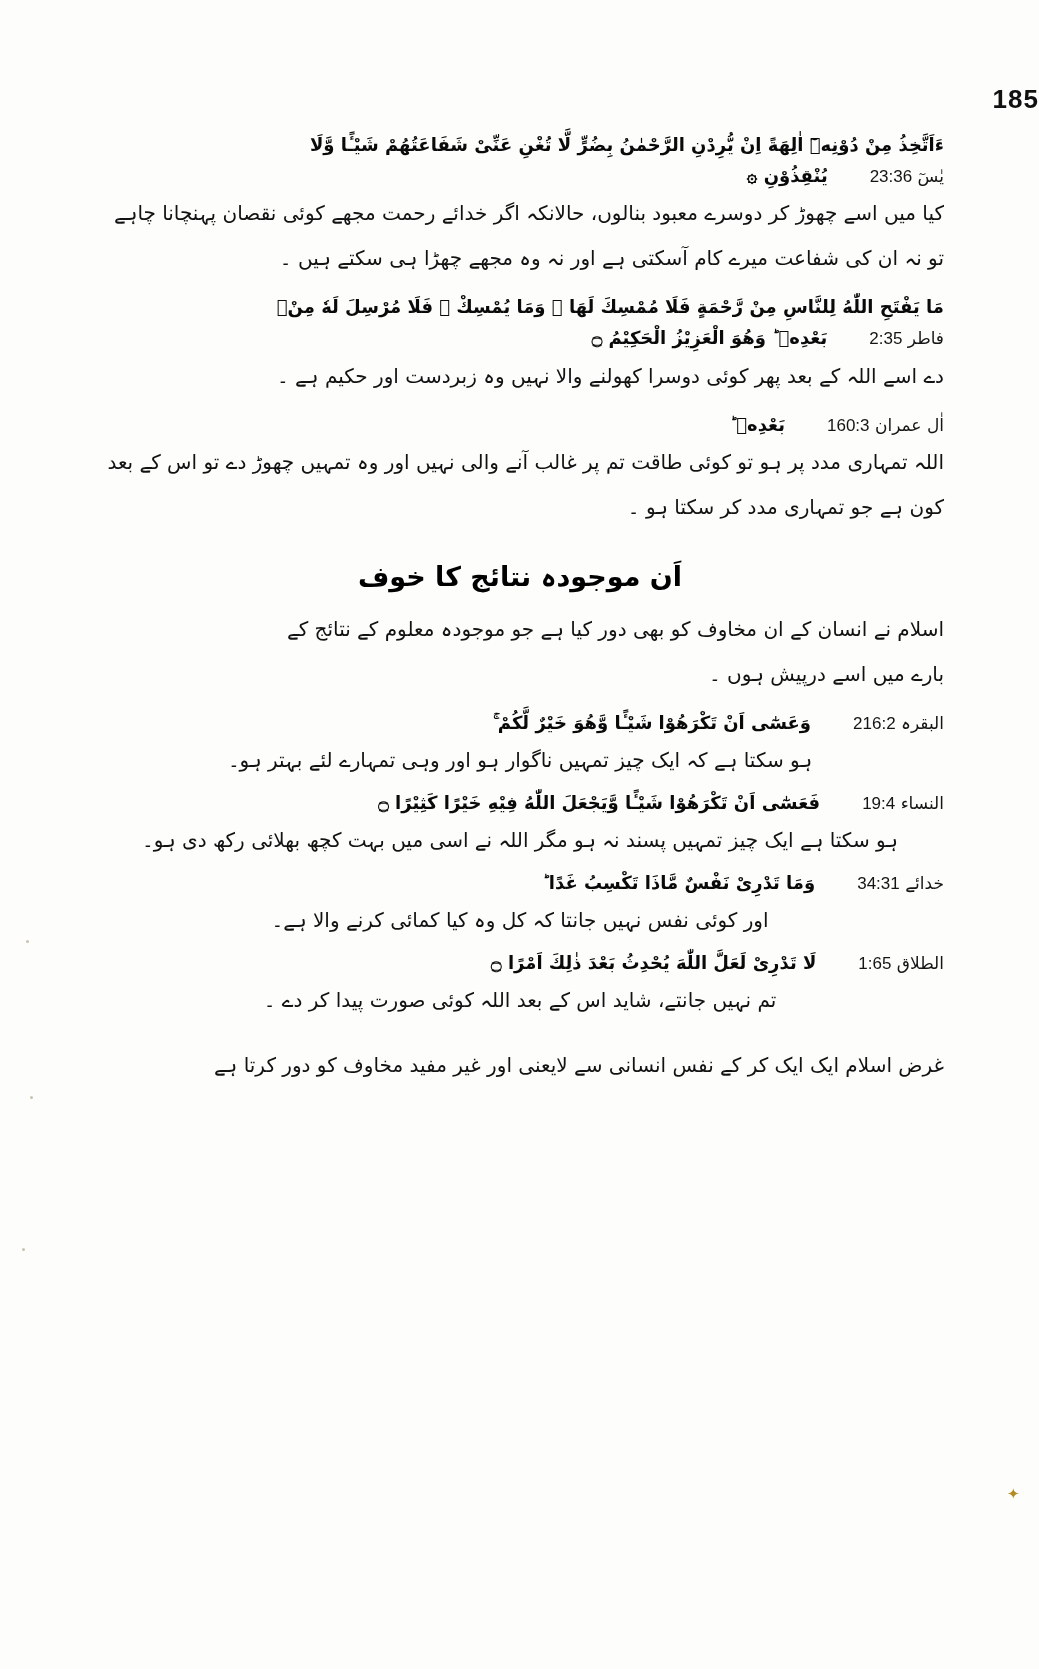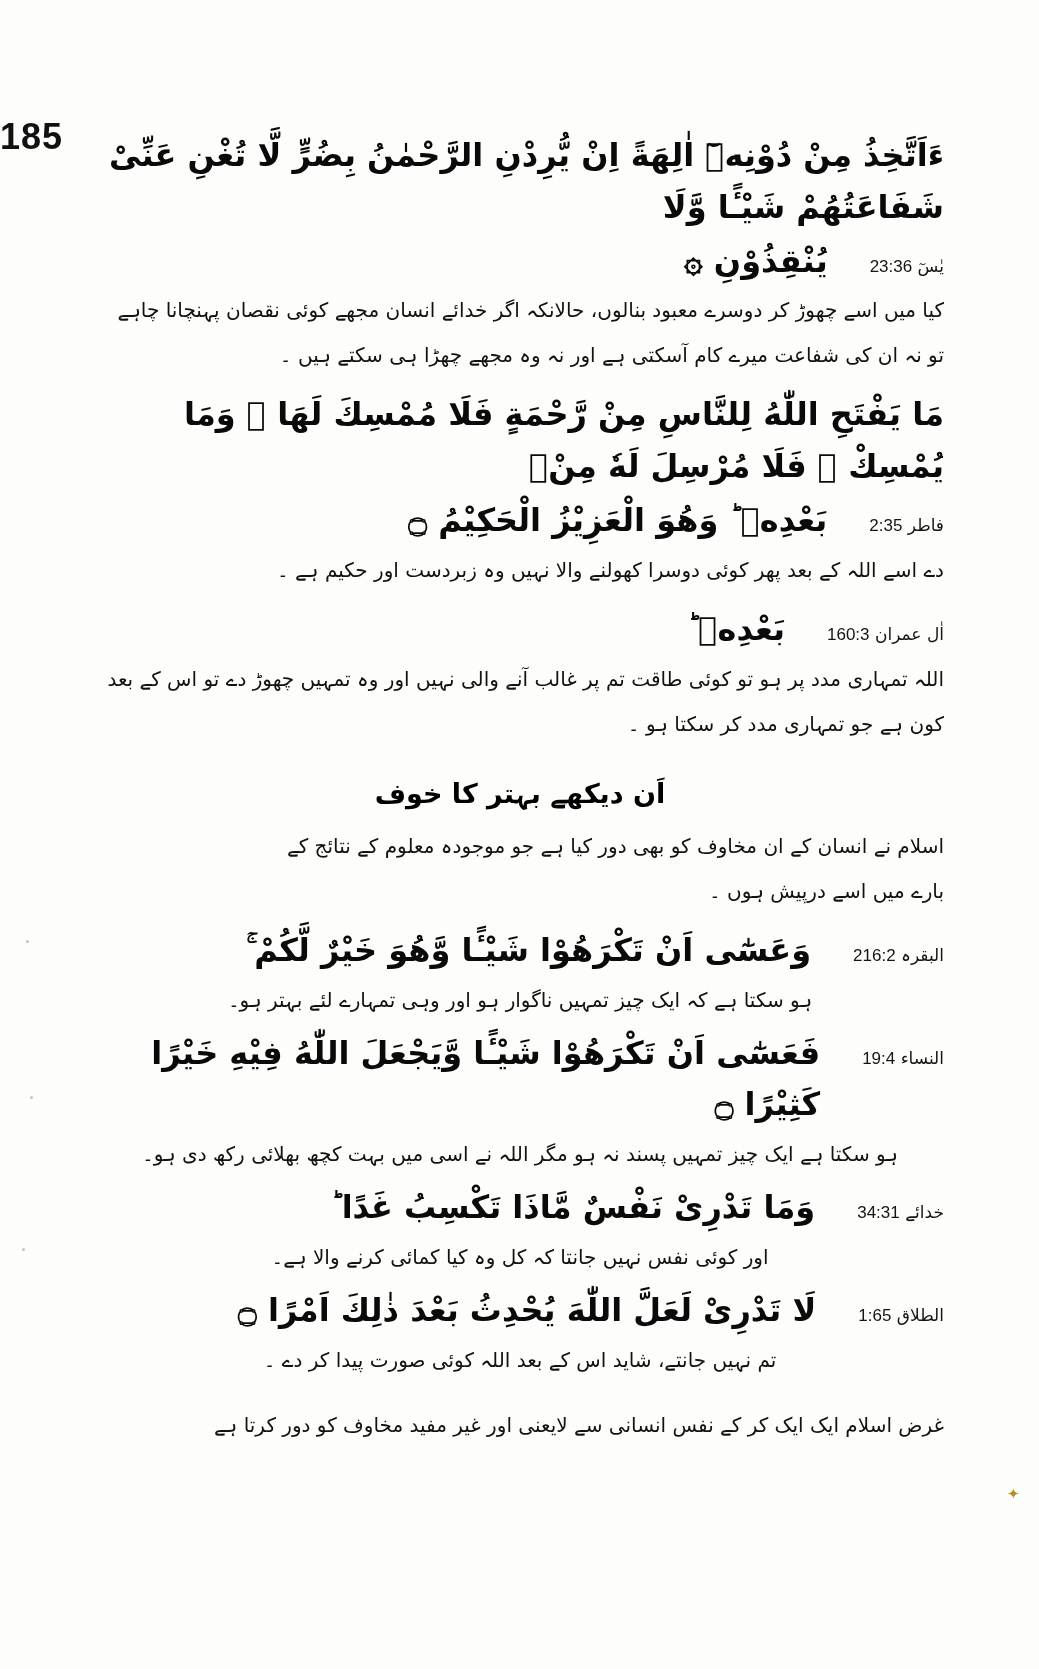--- a/index.html
+++ b/index.html
@@ -16,40 +16,39 @@
     height: 1669px;
     background: #fdfdfb;
     overflow: hidden;
     box-sizing: border-box;
   }
   .page-number {
     position: absolute;
     top: 84px;
     left: 0;
     width: 100%;
-    text-align: left;
-    font-size: 36px;
+    text-align: right;
+    font-size: 26px;
     font-weight: bold;
     color: #111;
     letter-spacing: 1px;
     font-family: "Liberation Sans", sans-serif;
-    margin-top: 32px;
   }
   .content {
     position: absolute;
     top: 130px;
     left: 96px;
     width: 848px;
   }
   
   .arabic {
     direction: rtl;
     text-align: right;
     font-family: "DejaVu Sans", serif;
-    font-size: 32px;
+    font-size: 18px;
     line-height: 1.62;
     letter-spacing: 0.5px;
     color: #0a0a0a;
     margin: 0 0 2px 0;
     font-weight: 600;
   }
   
   .urdu {
     direction: rtl;
     text-align: right;
@@ -136,21 +135,21 @@
 
     <div class="section">
       <div class="arabic">ءَاَتَّخِذُ مِنْ دُوْنِهٖٓ اٰلِهَةً اِنْ يُّرِدْنِ الرَّحْمٰنُ بِضُرٍّ لَّا تُغْنِ عَنِّىْ شَفَاعَتُهُمْ شَيْـًٔا وَّلَا</div>
       <div class="verse-row">
         <span class="arabic">يُنْقِذُوْنِ ۞</span>
         <span class="ref">
           <span>يٰسٓ</span>
           <span class="num">23:36</span>
         </span>
       </div>
-      <div class="urdu justify">کیا میں اسے چھوڑ کر دوسرے معبود بنالوں، حالانکہ اگر خدائے انسان مجھے کوئی نقصان پہنچانا چاہے</div>
+      <div class="urdu justify">کیا میں اسے چھوڑ کر دوسرے معبود بنالوں، حالانکہ اگر خدائے رحمت مجھے کوئی نقصان پہنچانا چاہے</div>
       <div class="urdu justify">تو نہ ان کی شفاعت میرے کام آسکتی ہے اور نہ وہ مجھے چھڑا ہی سکتے ہیں ۔</div>
     </div>
 
     <div class="spacer-sm"></div>
 
     <div class="section">
       <div class="arabic">مَا يَفْتَحِ اللّٰهُ لِلنَّاسِ مِنْ رَّحْمَةٍ فَلَا مُمْسِكَ لَهَا ۚ وَمَا يُمْسِكْ ۙ فَلَا مُرْسِلَ لَهٗ مِنْۢ</div>
       <div class="verse-row">
         <span class="arabic">بَعْدِهٖ ؕ وَهُوَ الْعَزِيْزُ الْحَكِيْمُ ۝</span>
         <span class="ref">
@@ -168,21 +167,21 @@
         <span class="arabic">بَعْدِهٖ ؕ</span>
         <span class="ref">
           <span>اٰل عمران</span>
           <span class="num">160:3</span>
         </span>
       </div>
       <div class="urdu justify">اللہ تمہاری مدد پر ہو تو کوئی طاقت تم پر غالب آنے والی نہیں اور وہ تمہیں چھوڑ دے تو اس کے بعد</div>
       <div class="urdu justify">کون ہے جو تمہاری مدد کر سکتا ہو ۔</div>
     </div>
 
-    <div class="heading">اَن دیکھے بہتر کا خوف</div>
+    <div class="heading">اَن موجودہ نتائج کا خوف</div>
 
     <div class="section">
       <div class="urdu justify">اسلام نے انسان کے ان مخاوف کو بھی دور کیا ہے جو موجودہ معلوم کے نتائج کے</div>
       <div class="urdu justify">بارے میں اسے درپیش ہوں ۔</div>
     </div>
 
     <div class="spacer-sm"></div>
 
     <div class="section">
       <div class="verse-row">

